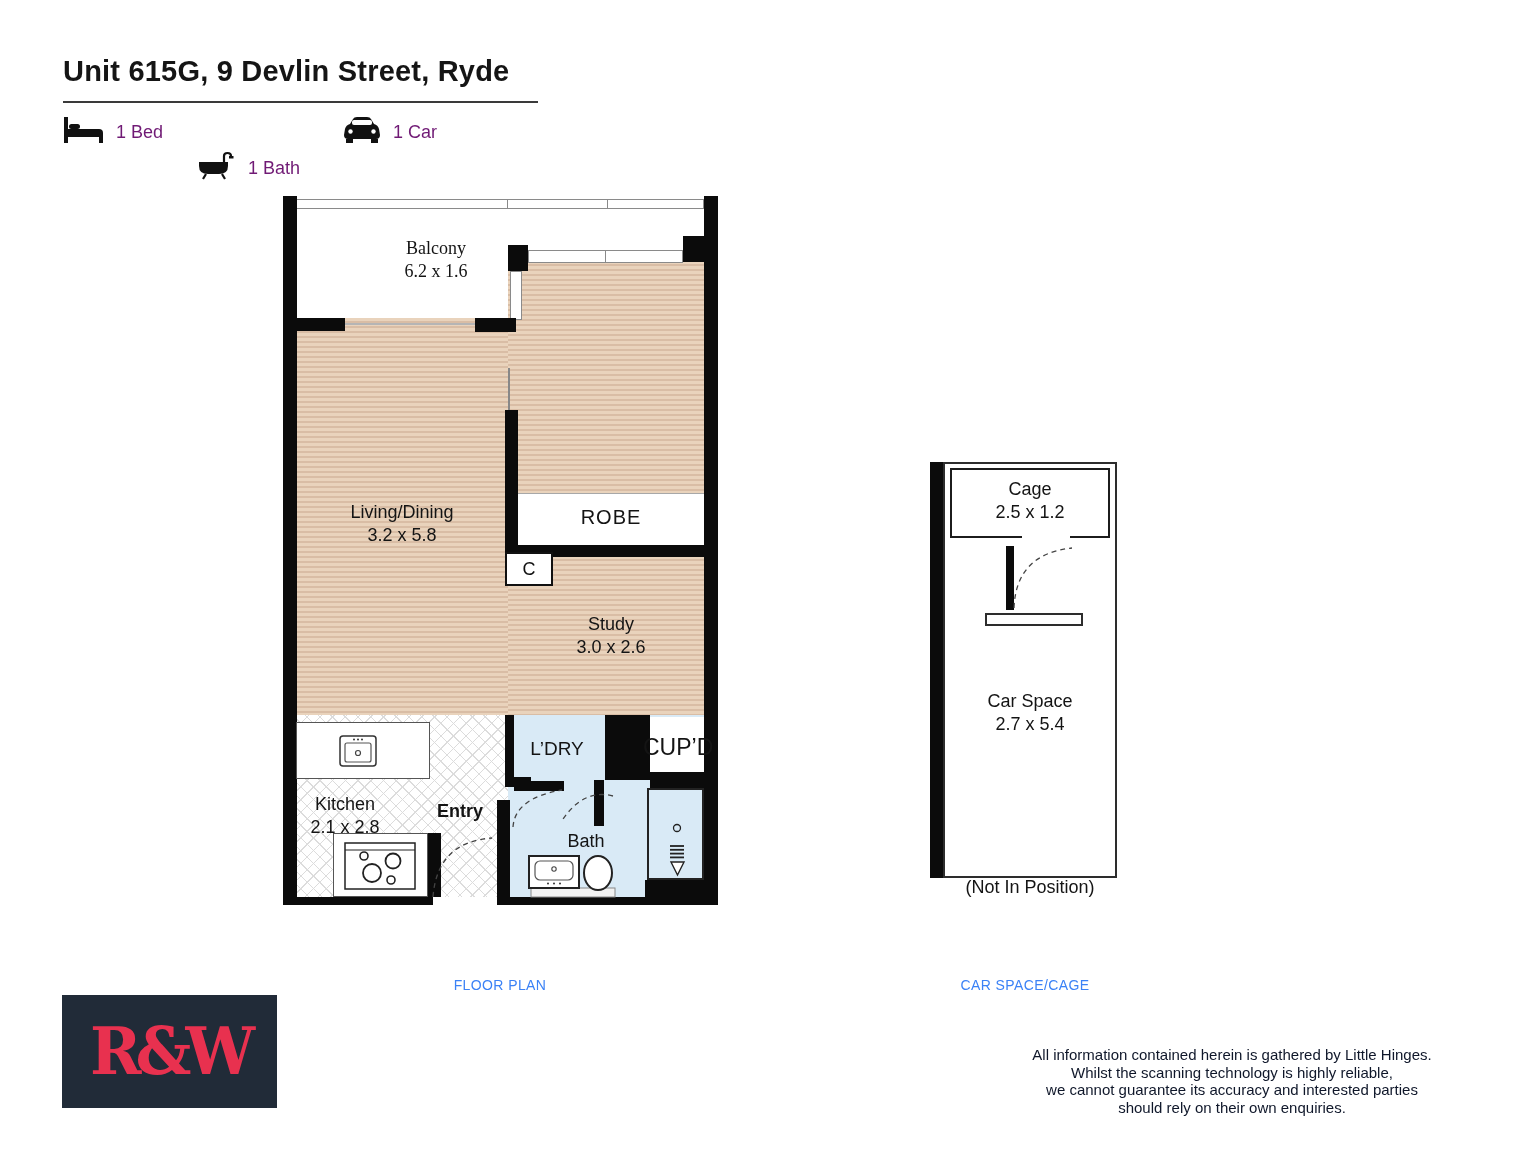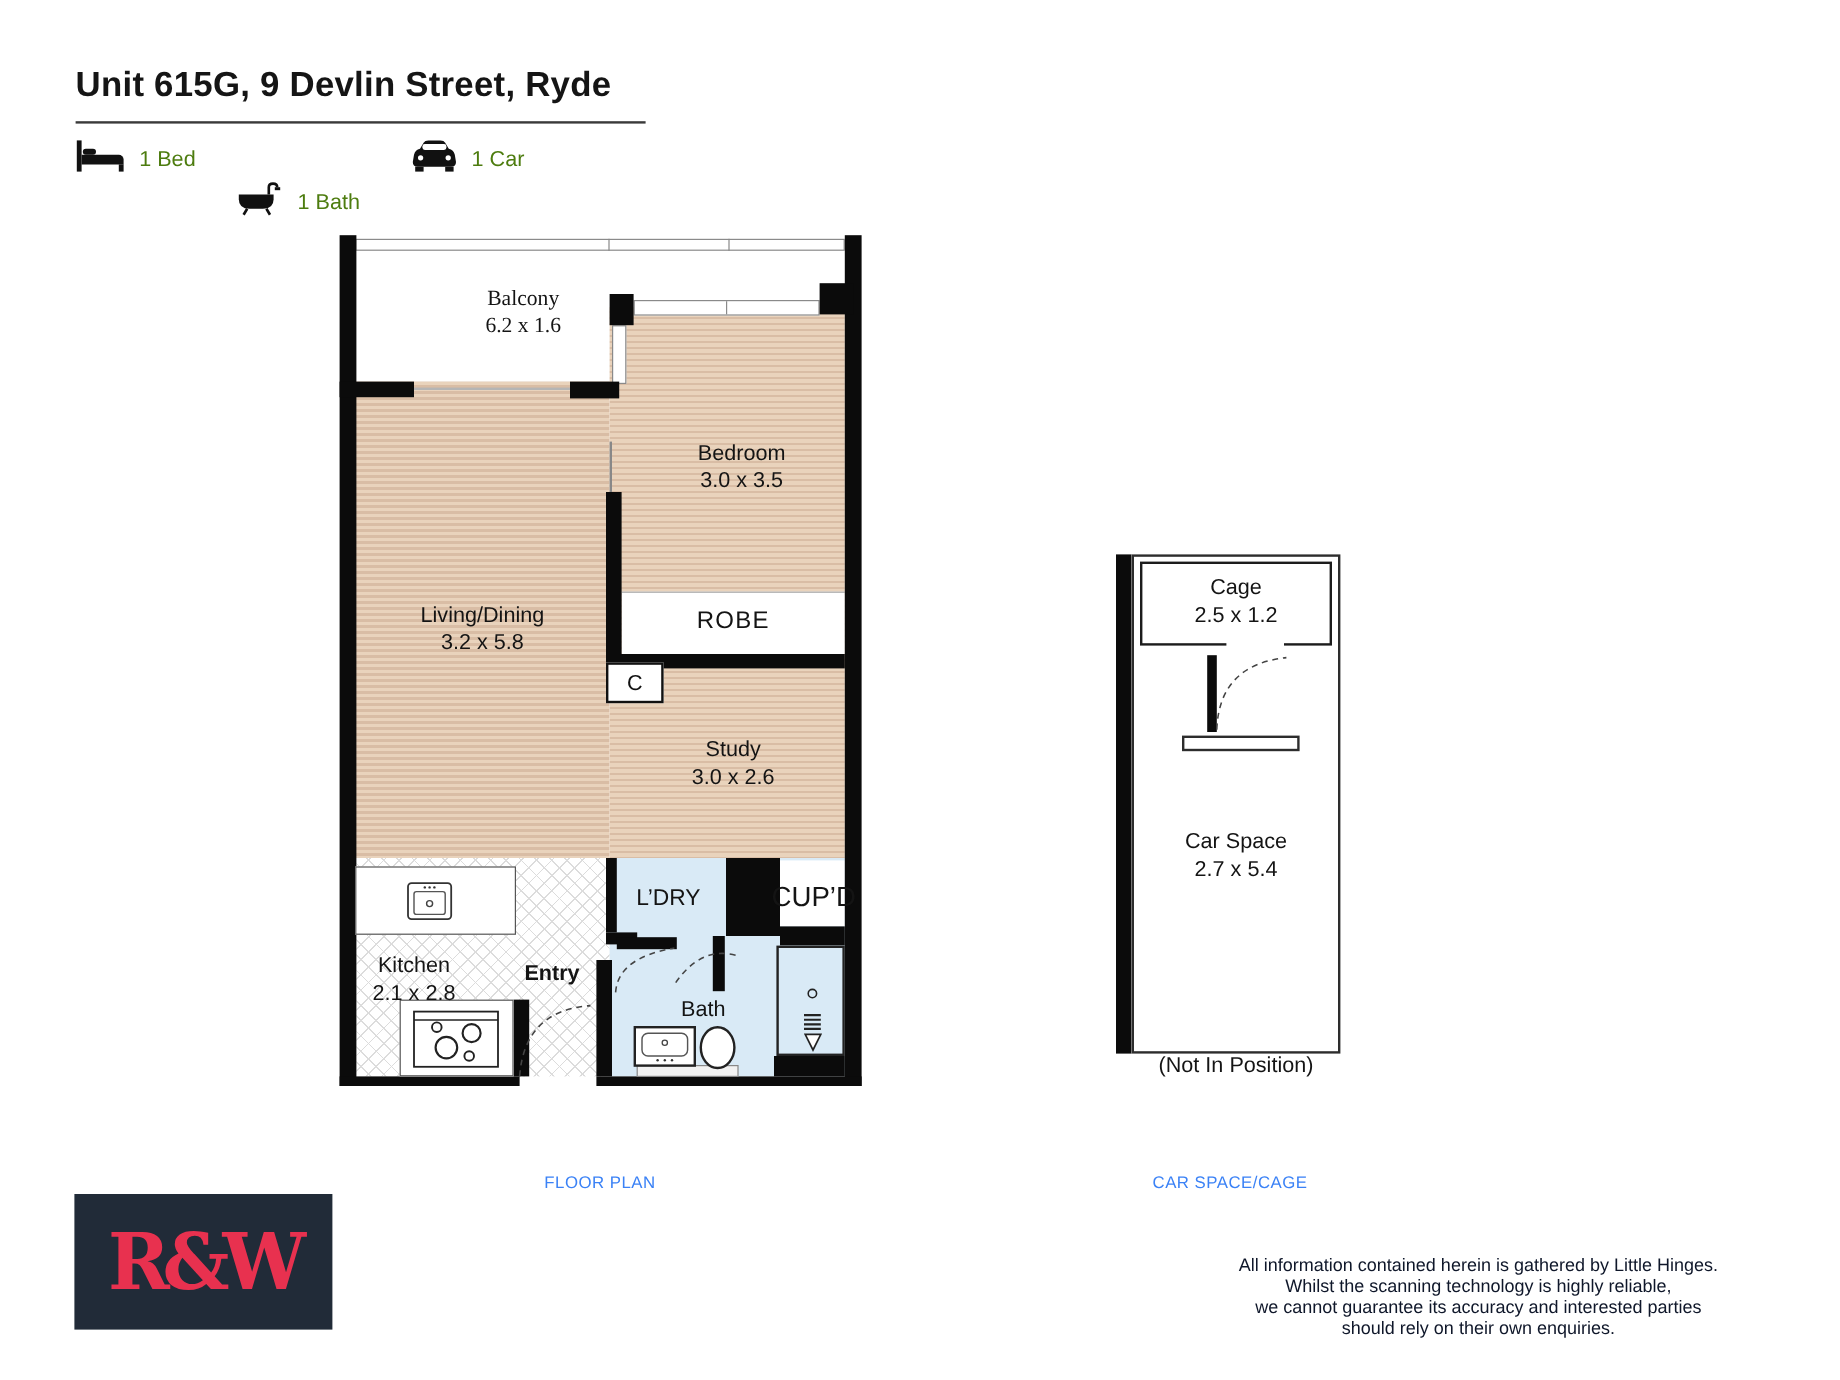--- a/index.html
+++ b/index.html
@@ -5,21 +5,21 @@
   html,body{margin:0;padding:0;}
   body{
     width:1533px;height:1150px;background:#ffffff;position:relative;
     font-family:"Liberation Sans", sans-serif;color:#111;
     overflow:hidden;
   }
   
   #title{position:absolute;left:63px;top:55px;font-size:29px;font-weight:bold;color:#151515;letter-spacing:.2px;}
   #title-rule{position:absolute;left:63px;top:101px;width:475px;height:2px;background:#3a3a3a;}
   .feature{position:absolute;top:114px;height:36px;display:flex;align-items:center;gap:11px;}
-  .feature .flabel{font-size:18px;color:#4d7c0f;}
+  .feature .flabel{font-size:18px;color:#701a75;}
   
   #plan{position:absolute;left:283px;top:196px;width:435px;height:709px;}
   #car{position:absolute;left:930px;top:462px;width:188px;height:416px;}
   .w{position:absolute;background:#0b0b0b;}
   .wood{position:absolute;background:repeating-linear-gradient(180deg,#e9d3bc 0 3px,#d9bda5 3px 5px);}
   .tile{position:absolute;background:
     repeating-linear-gradient(45deg,transparent 0 8px,#dcdcdc 8px 9px),
     repeating-linear-gradient(135deg,transparent 0 8px,#dcdcdc 8px 9px),#fff;}
   .blue{position:absolute;background:#d9eaf6;}
   .whitebox{position:absolute;background:#fff;}
@@ -177,24 +177,20 @@
       <path d="M 150 701 Q 154 646 209 642"></path>
       <path d="M 230 631 Q 232 602 279 594"></path>
       <path d="M 330 600 Q 300 592 278 626"></path>
     </g>
   </svg>
 
   <div class="rlabel" style="left:73px;top:41px;width:160px;font-family:Liberation Serif, serif;">
     <span>Balcony</span>
       <span>6.2 x 1.6</span>
   </div>
-  <div class="rlabel" style="left:255px;top:170px;width:160px;">
-    <span>Bedroom</span>
-      <span>3.0 x 3.5</span>
-  </div>
   <div class="rlabel" style="left:39px;top:305px;width:160px;">
     <span>Living/Dining</span>
       <span>3.2 x 5.8</span>
   </div>
   <div class="rlabel" style="left:235px;top:310px;width:186px;font-size:20px;letter-spacing:1px;">
     <span>ROBE</span>
   </div>
   <div class="rlabel" style="left:248px;top:417px;width:160px;">
     <span>Study</span>
       <span>3.0 x 2.6</span>

